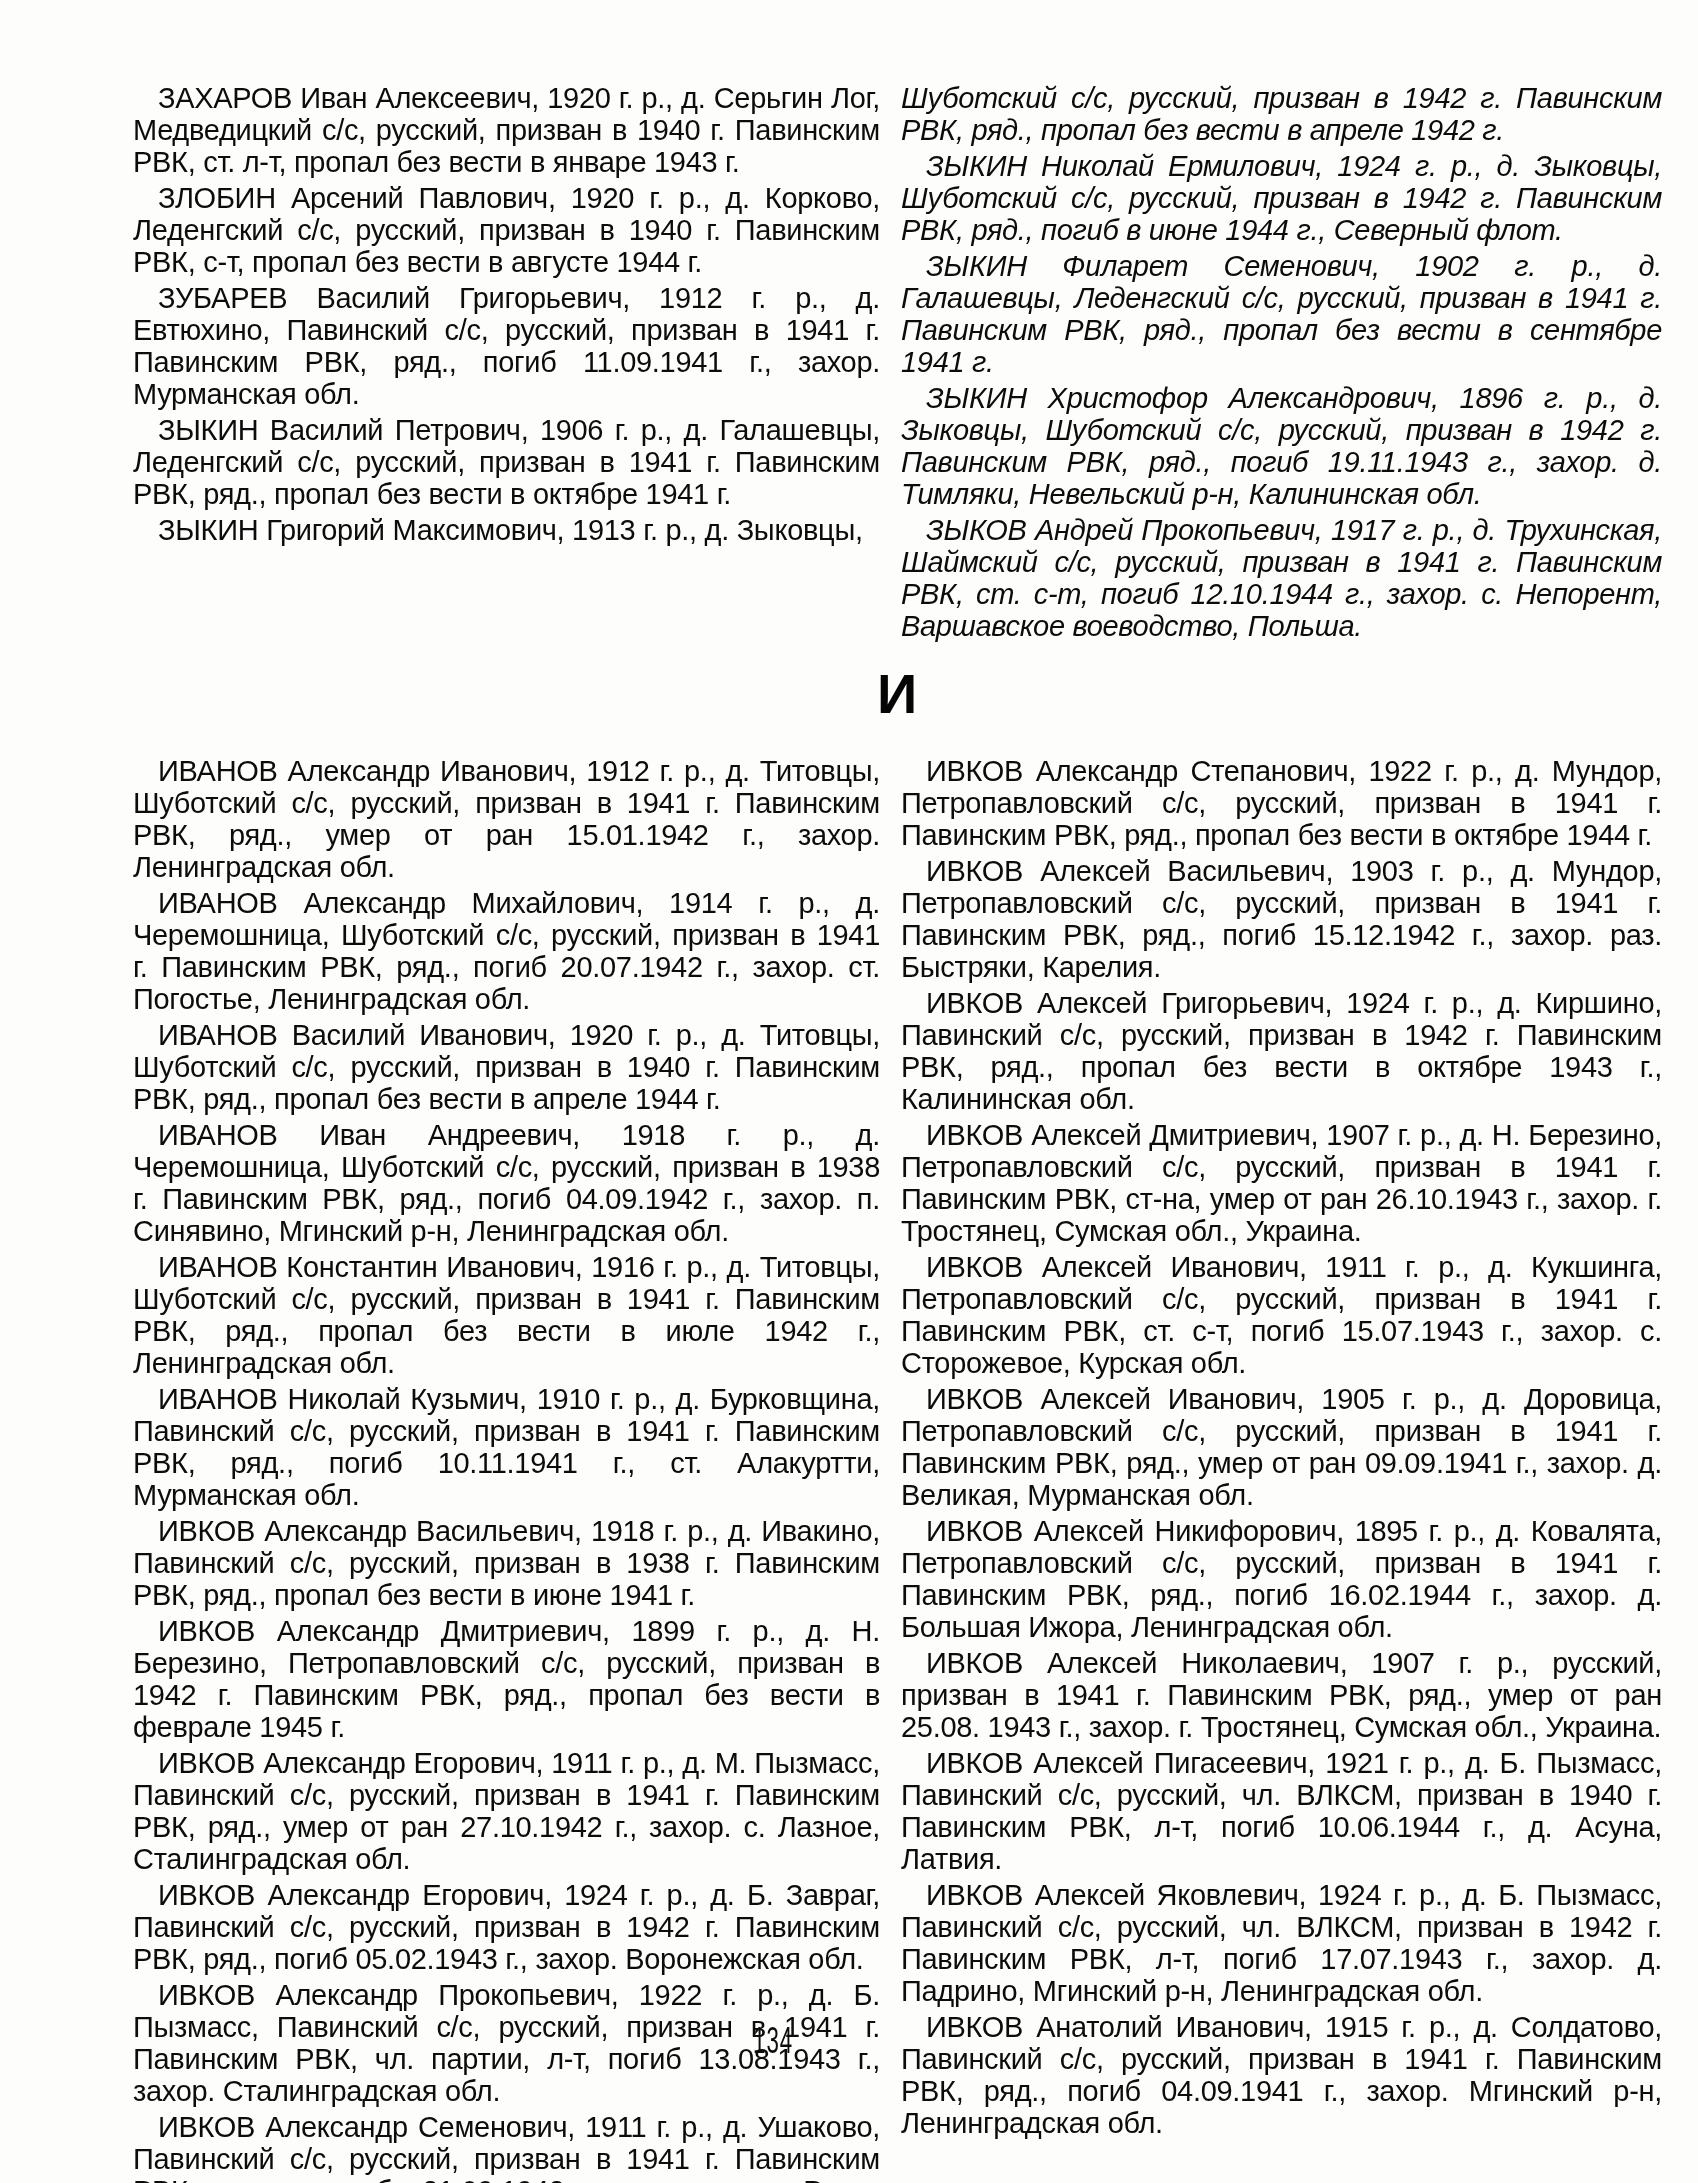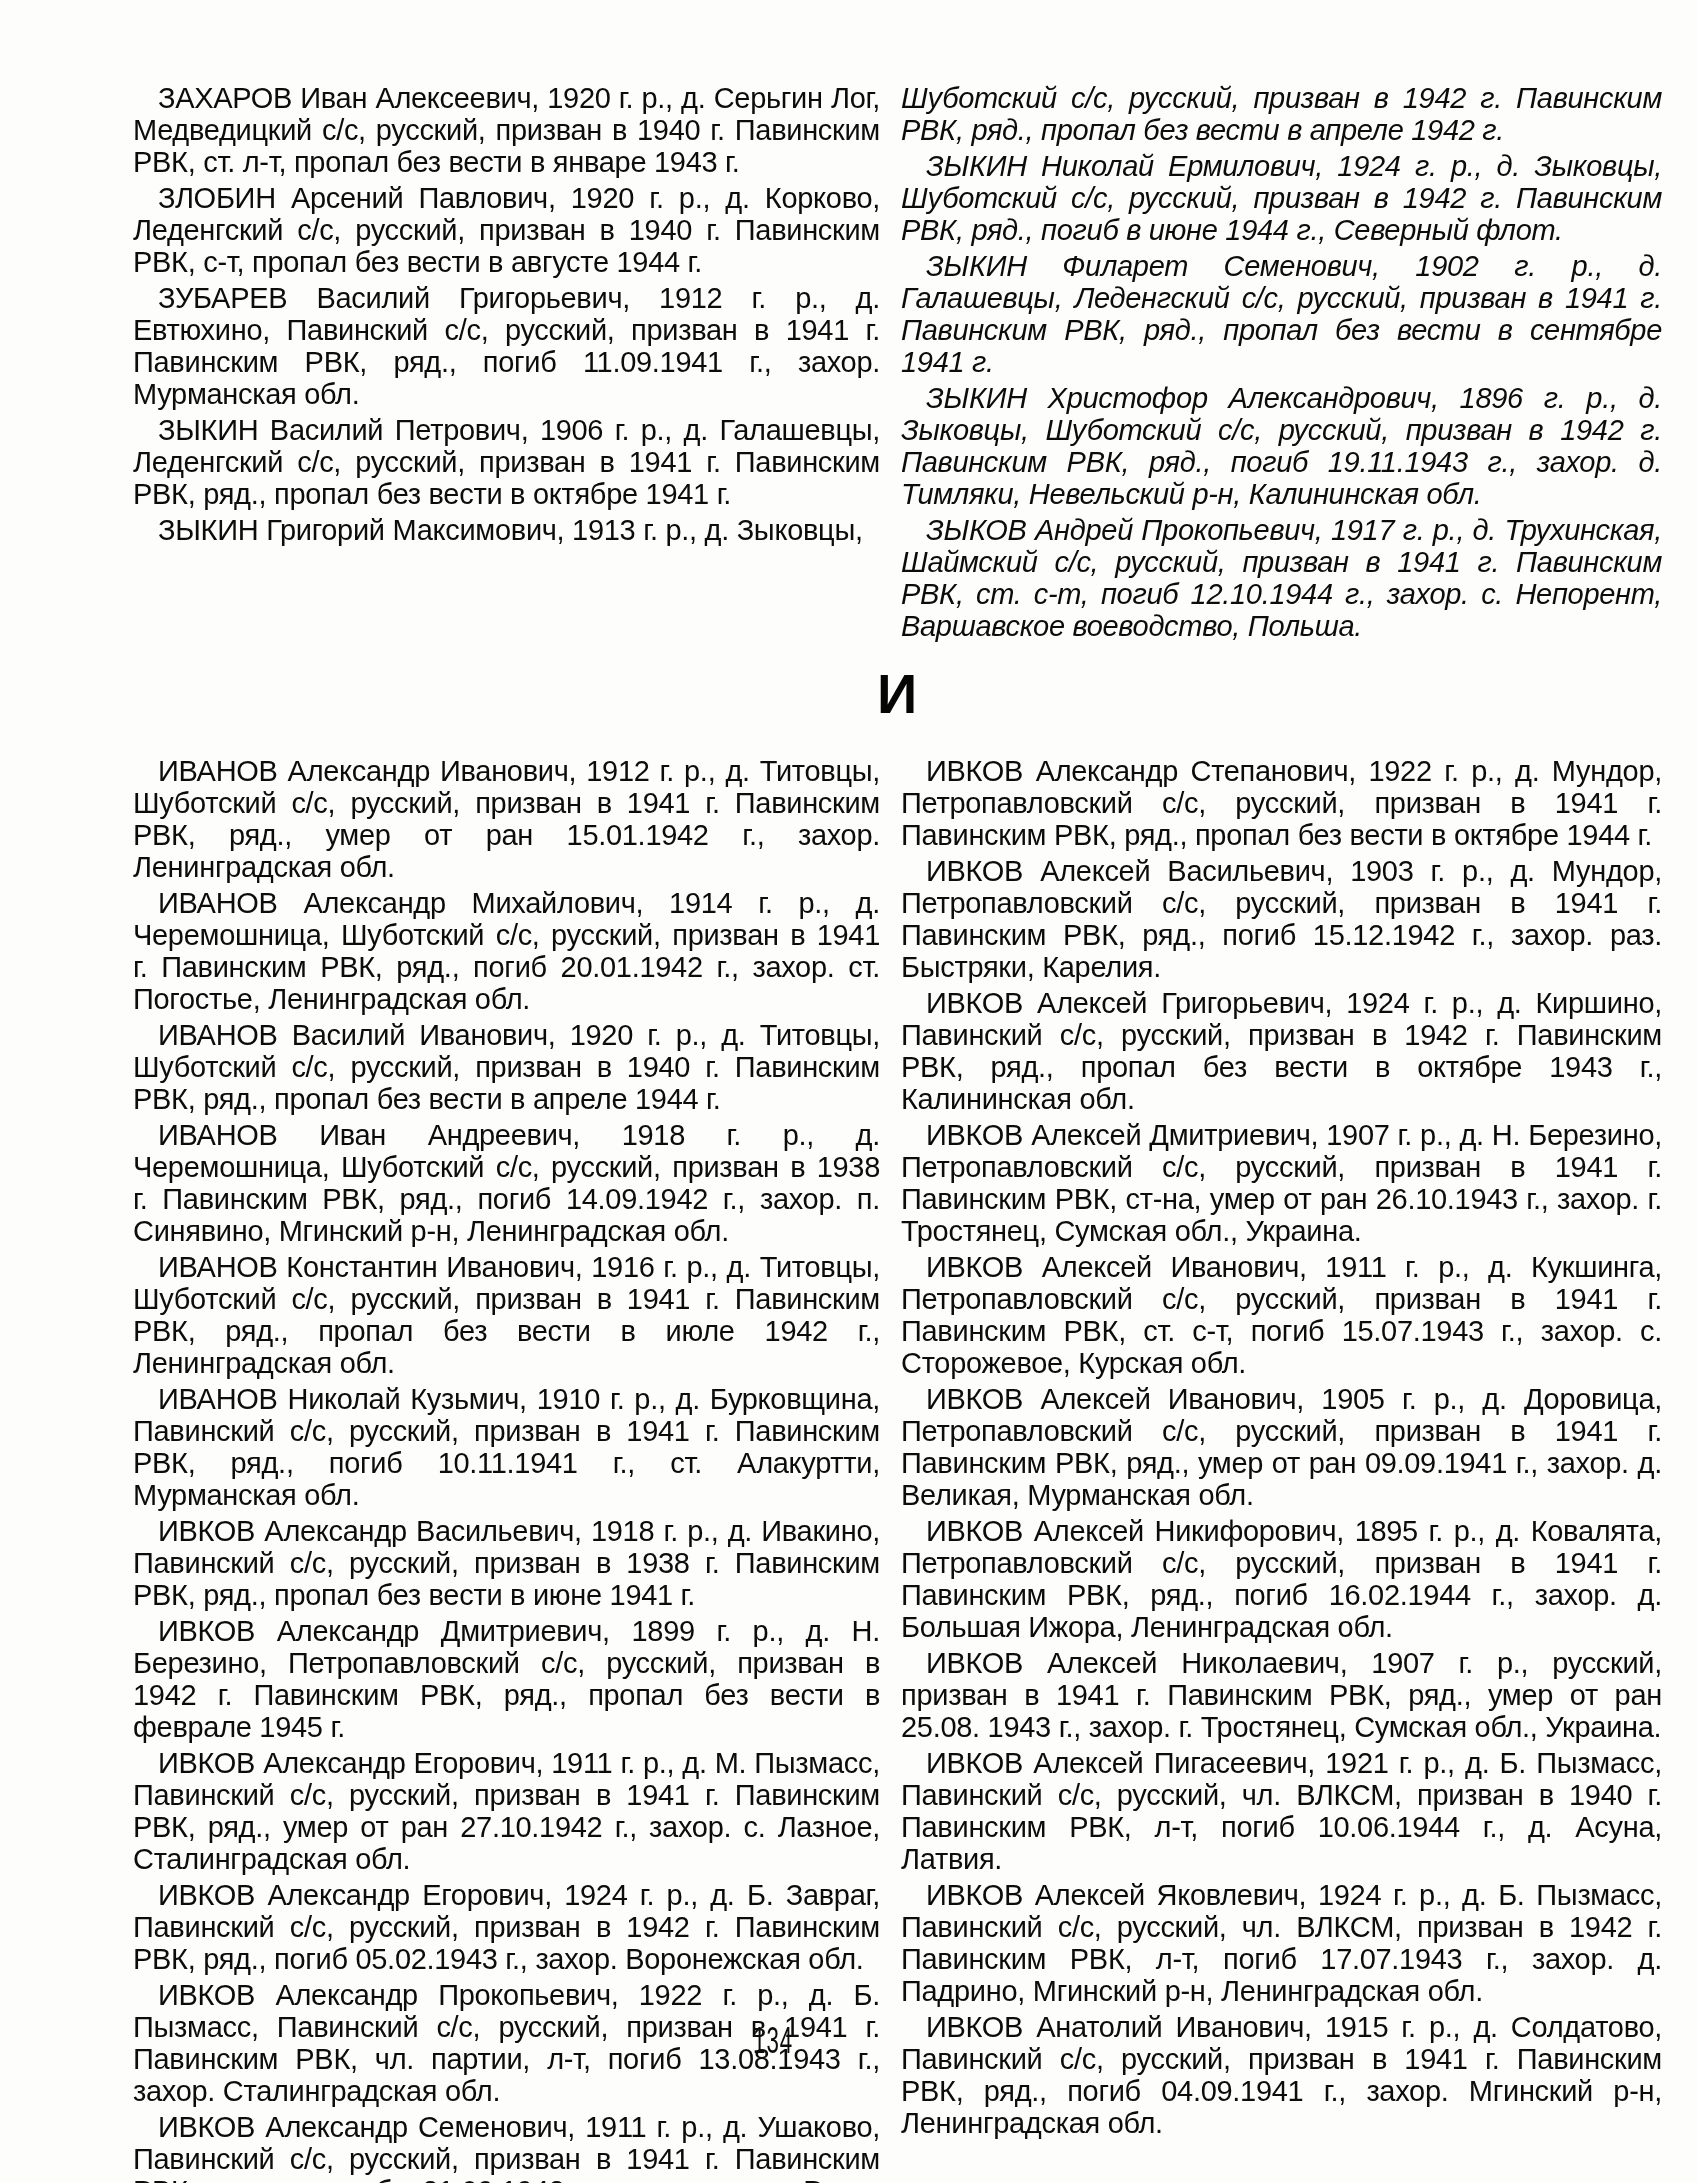--- a/index.html
+++ b/index.html
@@ -66,23 +66,23 @@
       <p>ЗЫКИН Николай Ермилович, 1924 г. р., д. Зыковцы, Шуботский с/с, русский, призван в 1942 г. Павинским РВК, ряд., погиб в июне 1944 г., Северный флот.</p>
       <p>ЗЫКИН Филарет Семенович, 1902 г. р., д. Галашевцы, Леденгский с/с, русский, призван в 1941 г. Павинским РВК, ряд., пропал без вести в сентябре 1941 г.</p>
       <p>ЗЫКИН Христофор Александрович, 1896 г. р., д. Зыковцы, Шуботский с/с, русский, призван в 1942 г. Павинским РВК, ряд., погиб 19.11.1943 г., захор. д. Тимляки, Невельский р-н, Калининская обл.</p>
       <p>ЗЫКОВ Андрей Прокопьевич, 1917 г. р., д. Трухинская, Шаймский с/с, русский, призван в 1941 г. Павинским РВК, ст. с-т, погиб 12.10.1944 г., захор. с. Непорент, Варшавское воеводство, Польша.</p>
     </div>
 
   <div class="section-heading">И</div>
 
   <div id="main-left" class="col">
       <p>ИВАНОВ Александр Иванович, 1912 г. р., д. Титовцы, Шуботский с/с, русский, призван в 1941 г. Павинским РВК, ряд., умер от ран 15.01.1942 г., захор. Ленинградская обл.</p>
-      <p>ИВАНОВ Александр Михайлович, 1914 г. р., д. Черемошница, Шуботский с/с, русский, призван в 1941 г. Павинским РВК, ряд., погиб 20.01.1942 г., захор. ст. Погостье, Ленинградская обл.</p>
+      <p>ИВАНОВ Александр Михайлович, 1914 г. р., д. Черемошница, Шуботский с/с, русский, призван в 1941 г. Павинским РВК, ряд., погиб 20.07.1942 г., захор. ст. Погостье, Ленинградская обл.</p>
       <p>ИВАНОВ Василий Иванович, 1920 г. р., д. Титовцы, Шуботский с/с, русский, призван в 1940 г. Павинским РВК, ряд., пропал без вести в апреле 1944 г.</p>
-      <p>ИВАНОВ Иван Андреевич, 1918 г. р., д. Черемошница, Шуботский с/с, русский, призван в 1938 г. Павинским РВК, ряд., погиб 14.09.1942 г., захор. п. Синявино, Мгинский р-н, Ленинградская обл.</p>
+      <p>ИВАНОВ Иван Андреевич, 1918 г. р., д. Черемошница, Шуботский с/с, русский, призван в 1938 г. Павинским РВК, ряд., погиб 04.09.1942 г., захор. п. Синявино, Мгинский р-н, Ленинградская обл.</p>
       <p>ИВАНОВ Константин Иванович, 1916 г. р., д. Титовцы, Шуботский с/с, русский, призван в 1941 г. Павинским РВК, ряд., пропал без вести в июле 1942 г., Ленинградская обл.</p>
       <p>ИВАНОВ Николай Кузьмич, 1910 г. р., д. Бурковщина, Павинский с/с, русский, призван в 1941 г. Павинским РВК, ряд., погиб 10.11.1941 г., ст. Алакуртти, Мурманская обл.</p>
       <p>ИВКОВ Александр Васильевич, 1918 г. р., д. Ивакино, Павинский с/с, русский, призван в 1938 г. Павинским РВК, ряд., пропал без вести в июне 1941 г.</p>
       <p>ИВКОВ Александр Дмитриевич, 1899 г. р., д. Н. Березино, Петропавловский с/с, русский, призван в 1942 г. Павинским РВК, ряд., пропал без вести в феврале 1945 г.</p>
       <p>ИВКОВ Александр Егорович, 1911 г. р., д. М. Пызмасс, Павинский с/с, русский, призван в 1941 г. Павинским РВК, ряд., умер от ран 27.10.1942 г., захор. с. Лазное, Сталинградская обл.</p>
       <p>ИВКОВ Александр Егорович, 1924 г. р., д. Б. Завраг, Павинский с/с, русский, призван в 1942 г. Павинским РВК, ряд., погиб 05.02.1943 г., захор. Воронежская обл.</p>
       <p>ИВКОВ Александр Прокопьевич, 1922 г. р., д. Б. Пызмасс, Павинский с/с, русский, призван в 1941 г. Павинским РВК, чл. партии, л-т, погиб 13.08.1943 г., захор. Сталинградская обл.</p>
       <p>ИВКОВ Александр Семенович, 1911 г. р., д. Ушаково, Павинский с/с, русский, призван в 1941 г. Павинским РВК, ряд., погиб 21.09.1942 г., захор. г. Ржев, Калининская обл.</p>
     </div>
 

